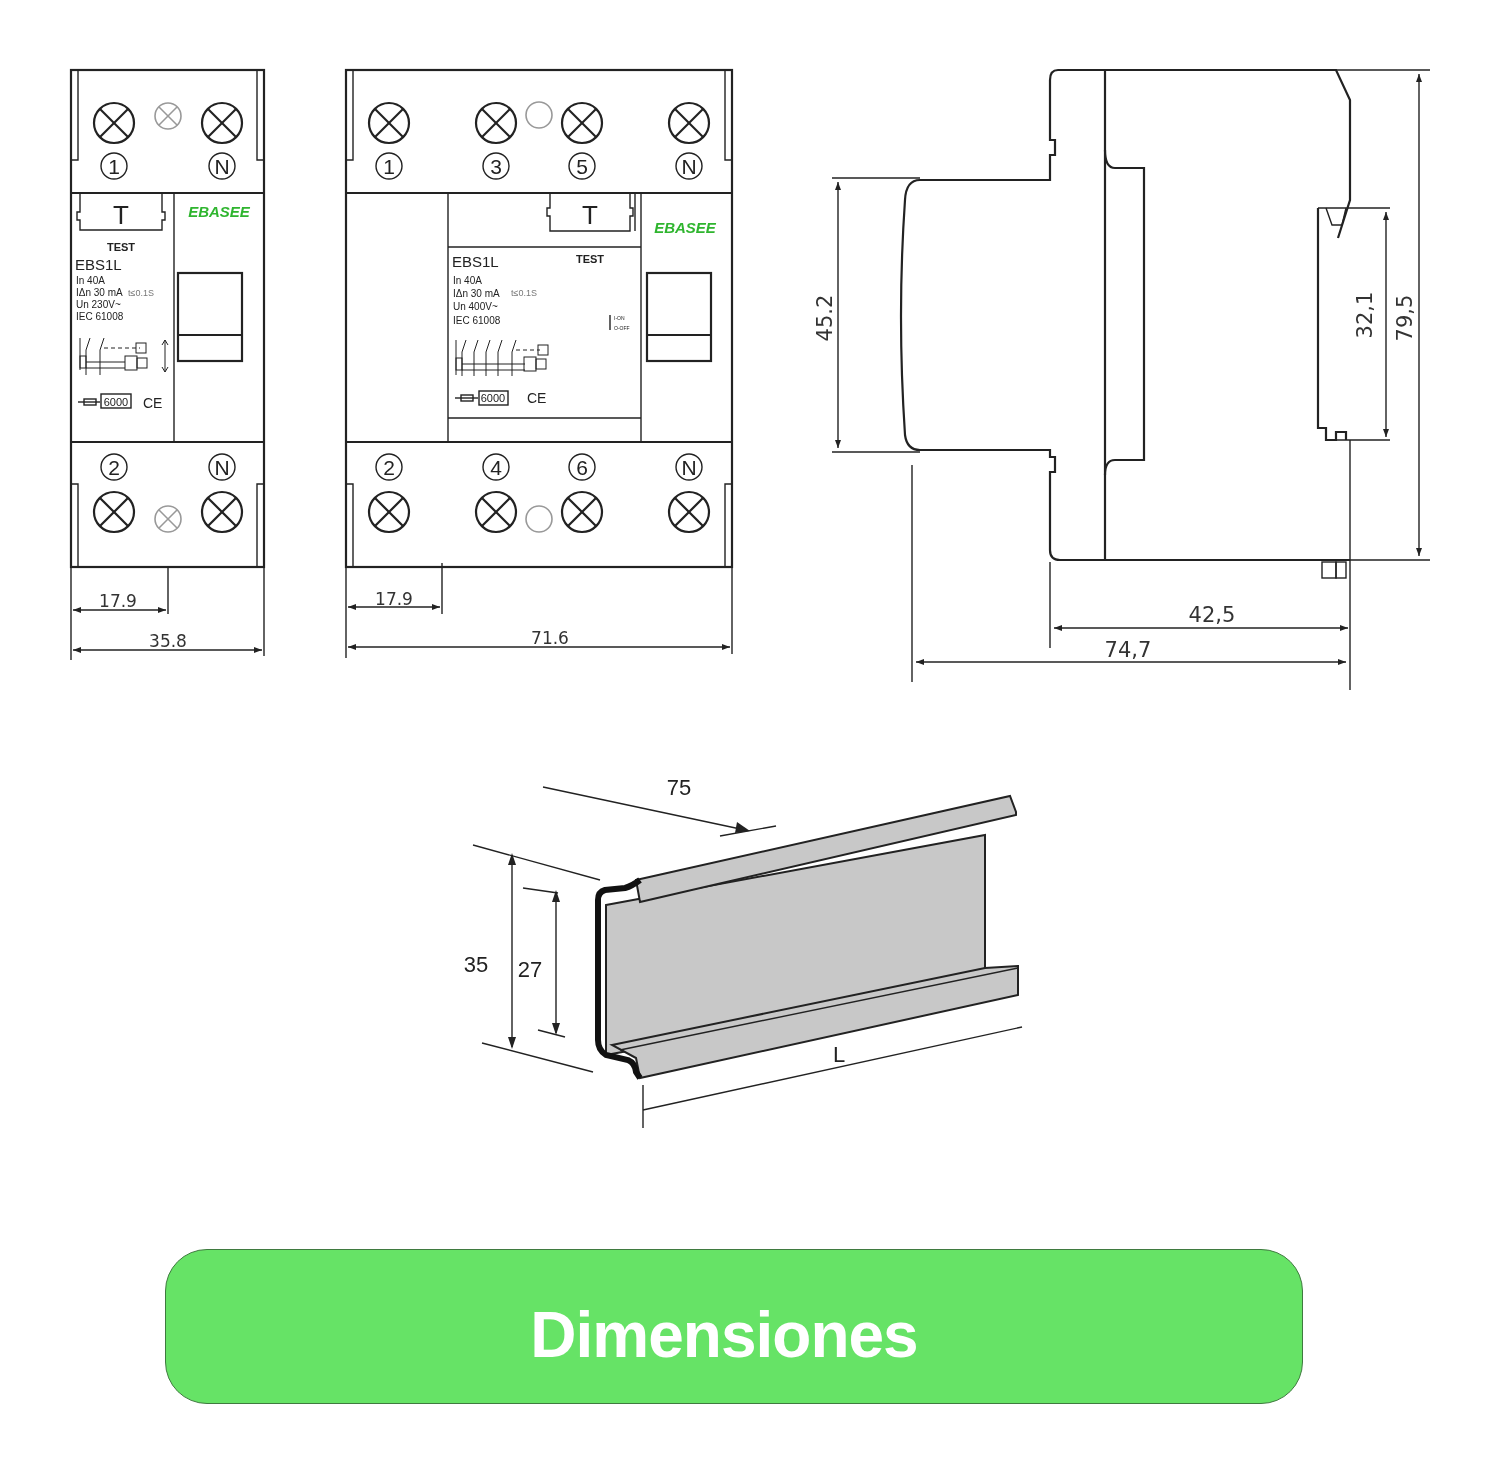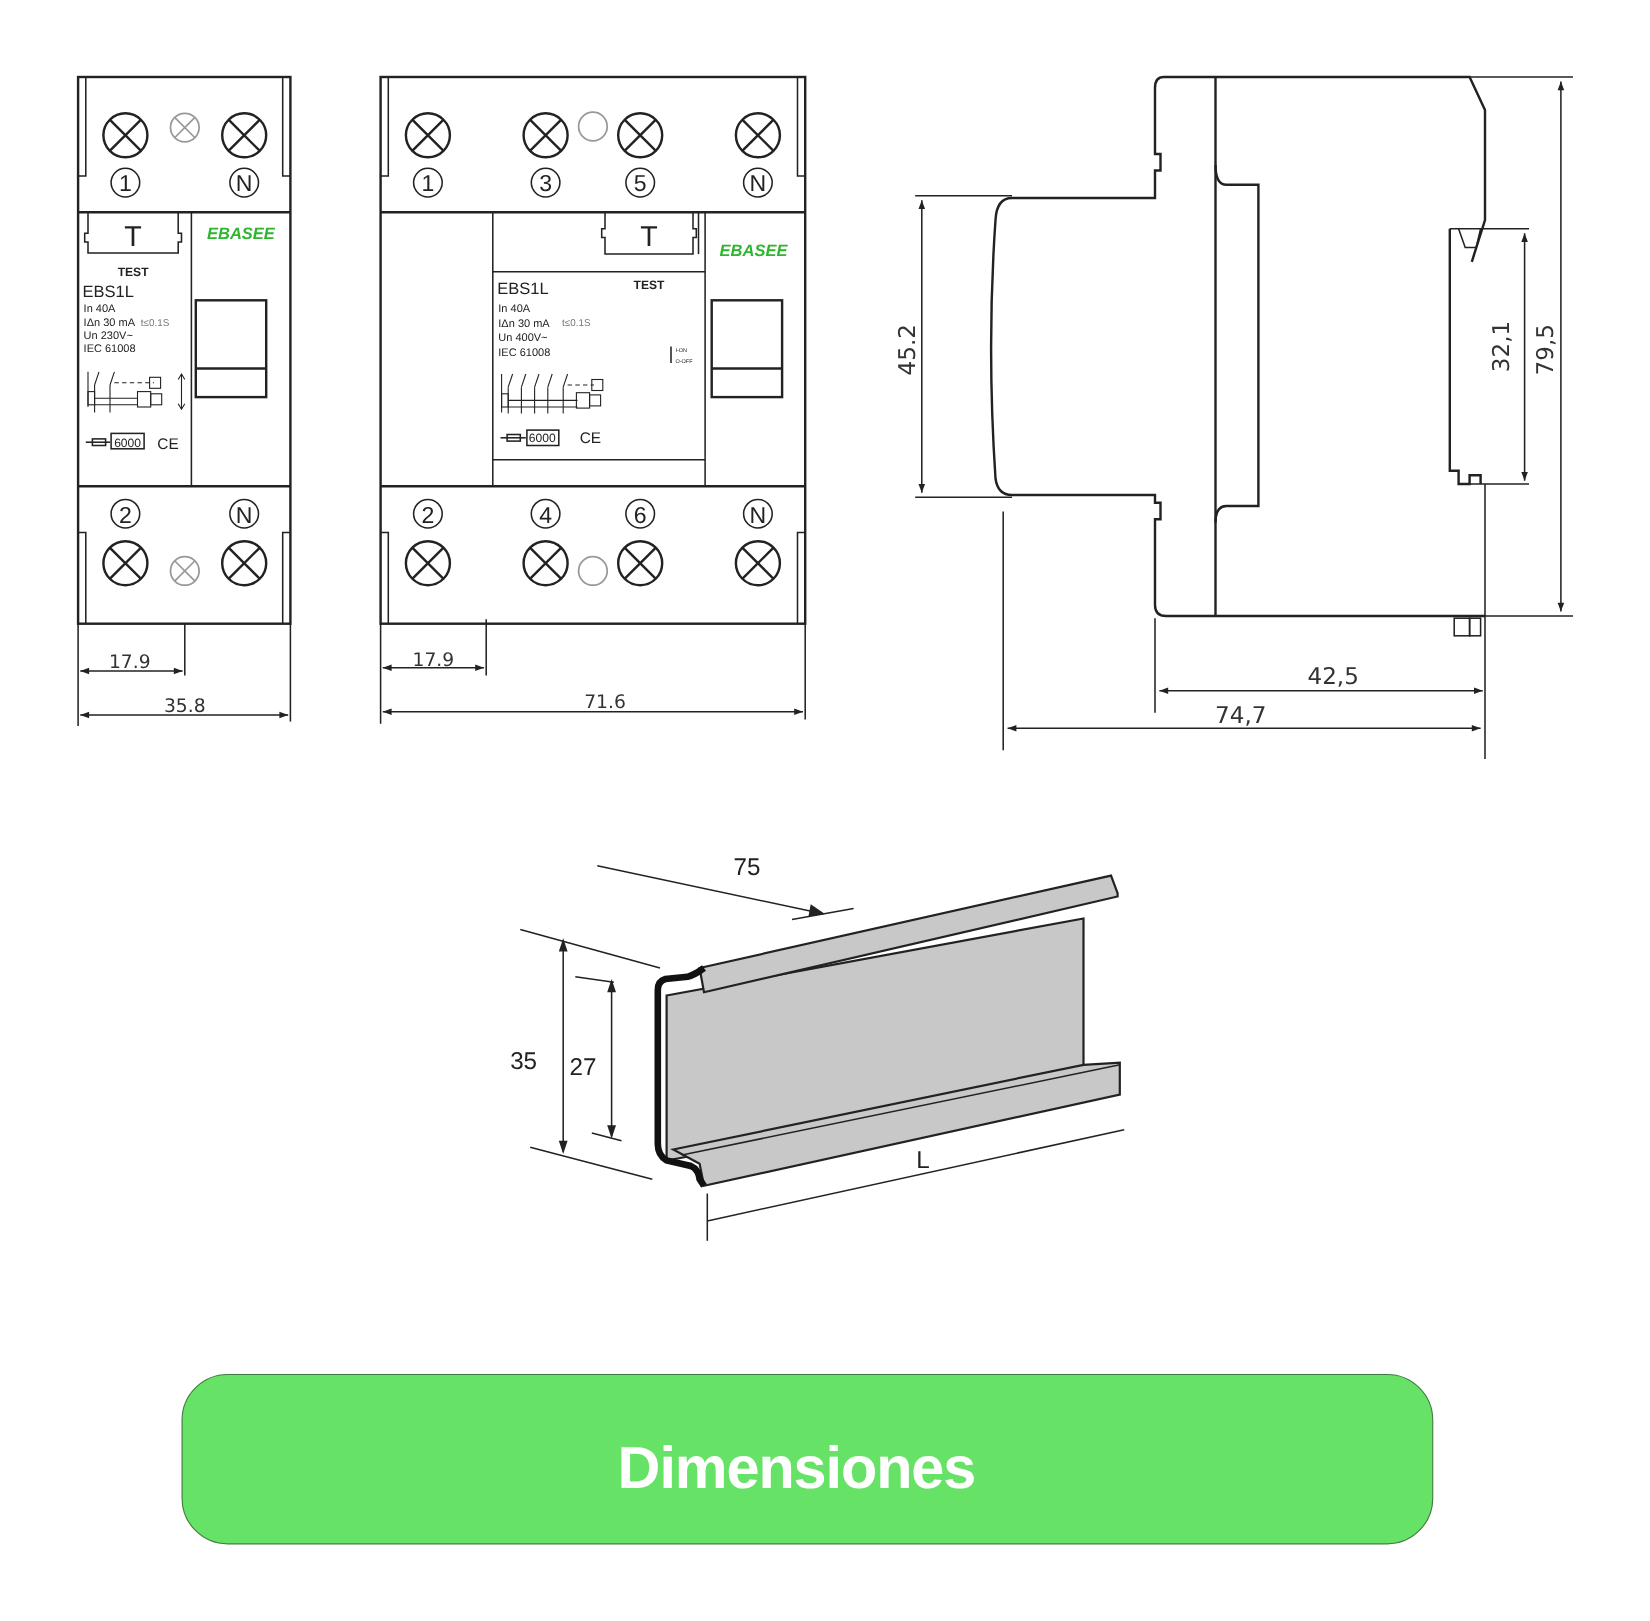--- a/index.html
+++ b/index.html
@@ -10,21 +10,21 @@
   .lng { stroke:#999; stroke-width:1.6; fill:none; }
   .txt { font-family:"Liberation Sans", sans-serif; fill:#222; }
   .dim { font-family:"DejaVu Sans", sans-serif; fill:#333; }
   .banner {
     position:absolute; left:165px; top:1249px; width:1138px; height:155px;
     background:#66e366; border:1.5px solid #3f7a3f; border-radius:42px;
     display:flex; align-items:center; justify-content:center; box-sizing:border-box;
   }
   .banner-text {
     color:#ffffff; font-family:"Liberation Sans", sans-serif; font-weight:bold;
-    font-size:54px; letter-spacing:-1px; margin-left:-20px;margin-top:16px;
+    font-size:64px; letter-spacing:-1px; margin-left:-20px;margin-top:16px;
   }
 </style>
 </head>
 <body>
 
 <svg width="1500" height="1474" viewBox="0 0 1500 1474">
 
   <g>
 
     <rect x="71" y="70" width="193" height="497" class="ln"></rect>

